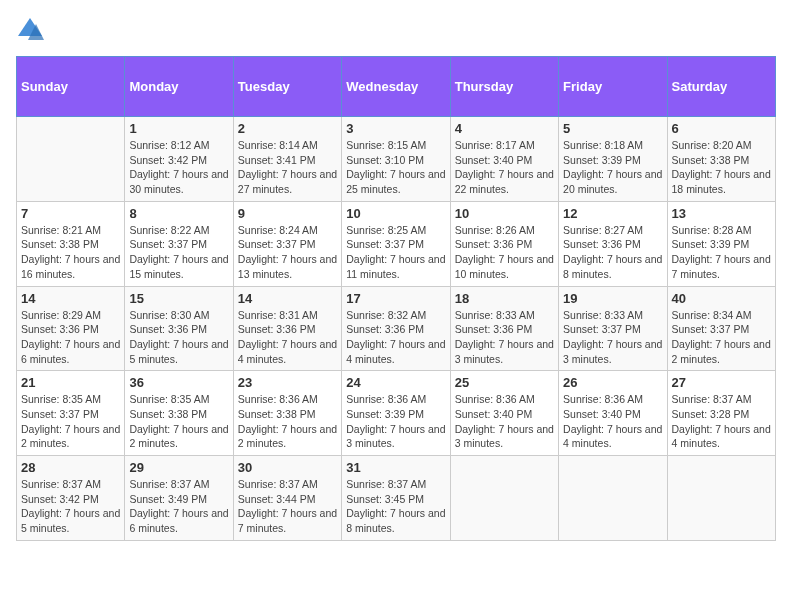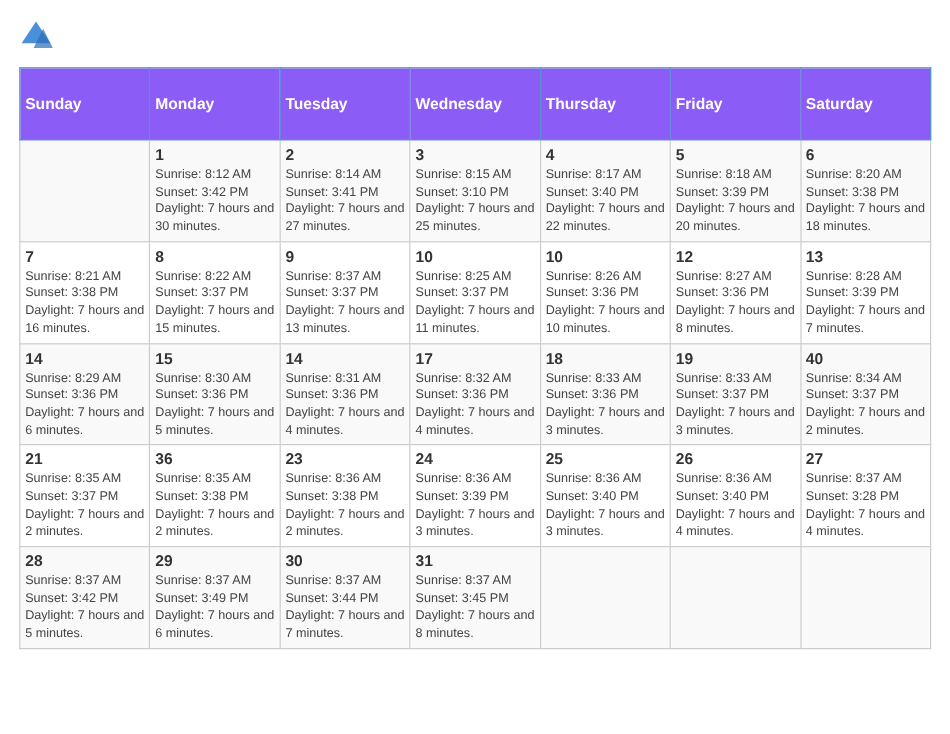--- a/index.html
+++ b/index.html
@@ -180,21 +180,21 @@
         </td>
         <td>
           <span class="day-number">8</span>
           <div class="day-info">Sunrise: 8:22 AM
 Sunset: 3:37 PM
 Daylight: 7 hours
 and 15 minutes.</div>
         </td>
         <td>
           <span class="day-number">9</span>
-          <div class="day-info">Sunrise: 8:37 AM
+          <div class="day-info">Sunrise: 8:24 AM
 Sunset: 3:37 PM
 Daylight: 7 hours
 and 13 minutes.</div>
         </td>
         <td>
           <span class="day-number">10</span>
           <div class="day-info">Sunrise: 8:25 AM
 Sunset: 3:37 PM
 Daylight: 7 hours
 and 11 minutes.</div>

